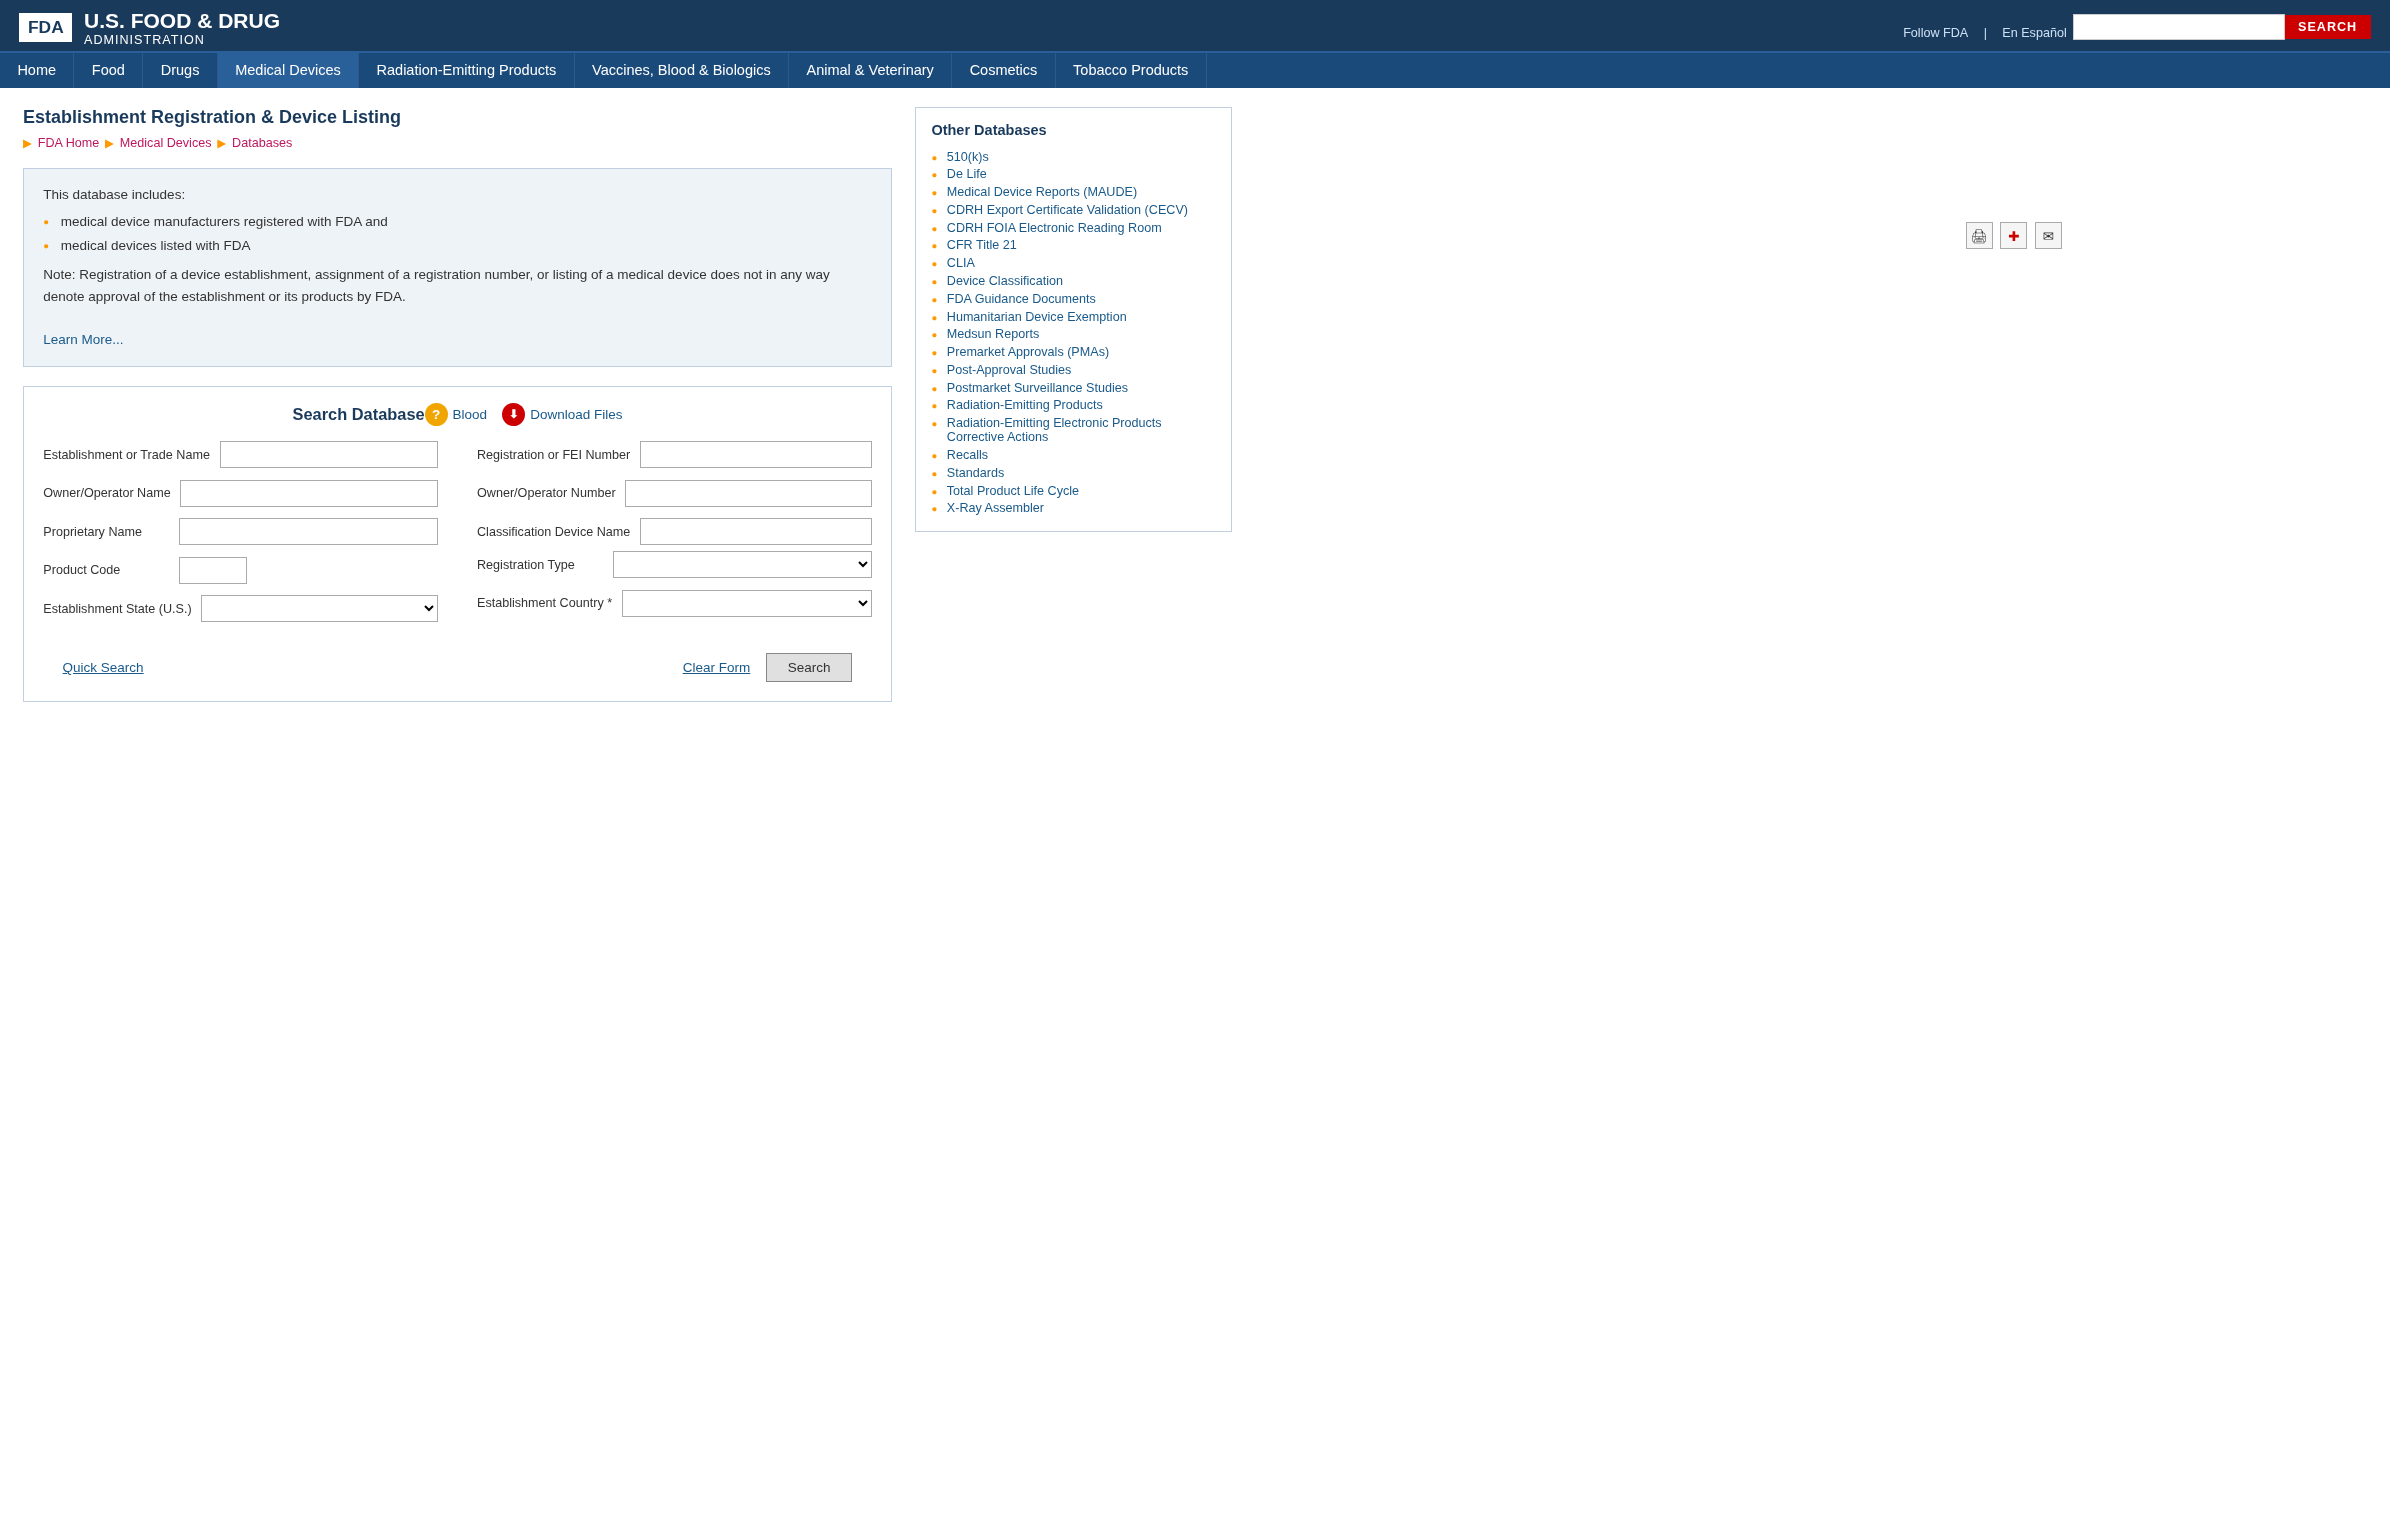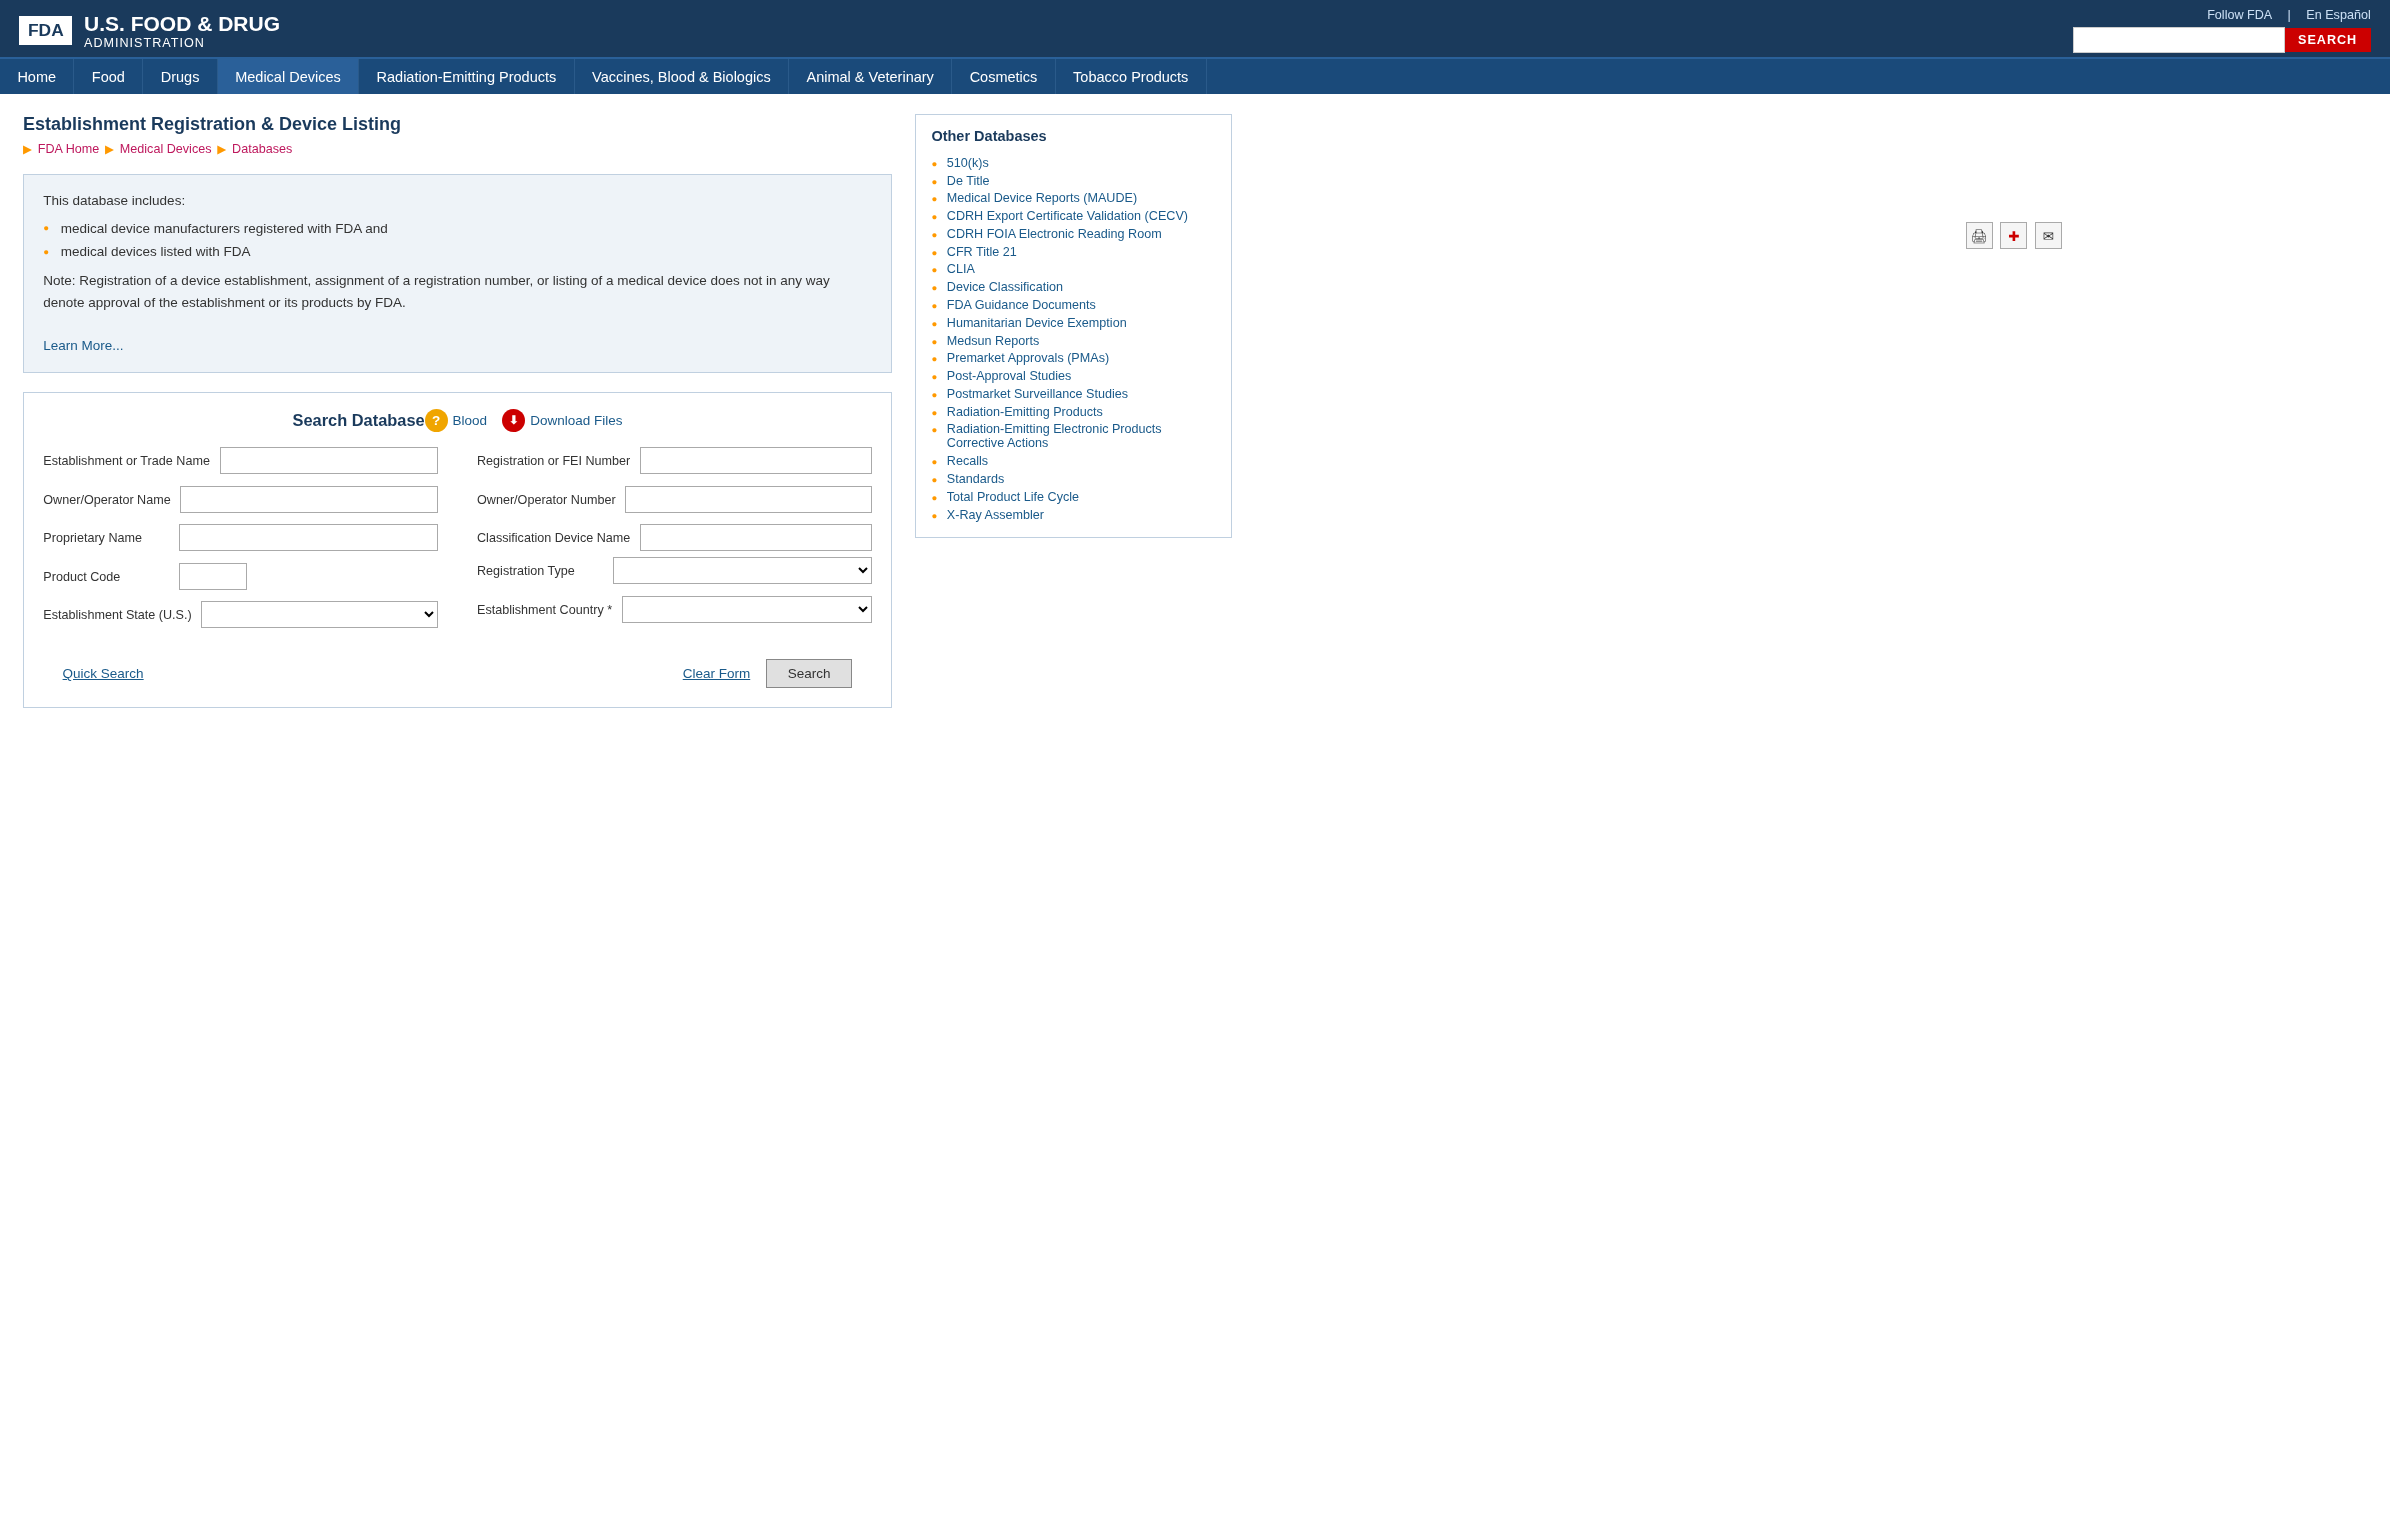--- a/index.html
+++ b/index.html
@@ -38,21 +38,21 @@
       font-weight: bold;
       line-height: 1.2;
     }
     #agency-name .sub-name {
       font-size: 12.6px;
       font-weight: normal;
       letter-spacing: 1px;
     }
     #header-right {
       display: flex;
-      flex-direction: column;
+      flex-direction: row;
       align-items: flex-end;
       gap: 5.8px;
     }
     #header-links {
       display: flex;
       gap: 15.4px;
       color: #cce0f5;
       font-size: 12.6px;
     }
     #header-links a {
@@ -516,21 +516,21 @@
           </div>
         </div>
       </div>
     </div>
 
     <div id="sidebar">
       <div id="other-databases">
         <div id="other-db-title">Other Databases</div>
         <ul id="other-db-list">
             <li><a href="#">510(k)s</a></li>
-            <li><a href="#">De Title</a></li>
+            <li><a href="#">De Life</a></li>
             <li><a href="#">Medical Device Reports (MAUDE)</a></li>
             <li><a href="#">CDRH Export Certificate Validation (CECV)</a></li>
             <li><a href="#">CDRH FOIA Electronic Reading Room</a></li>
             <li><a href="#">CFR Title 21</a></li>
             <li><a href="#">CLIA</a></li>
             <li><a href="#">Device Classification</a></li>
             <li><a href="#">FDA Guidance Documents</a></li>
             <li><a href="#">Humanitarian Device Exemption</a></li>
             <li><a href="#">Medsun Reports</a></li>
             <li><a href="#">Premarket Approvals (PMAs)</a></li>

